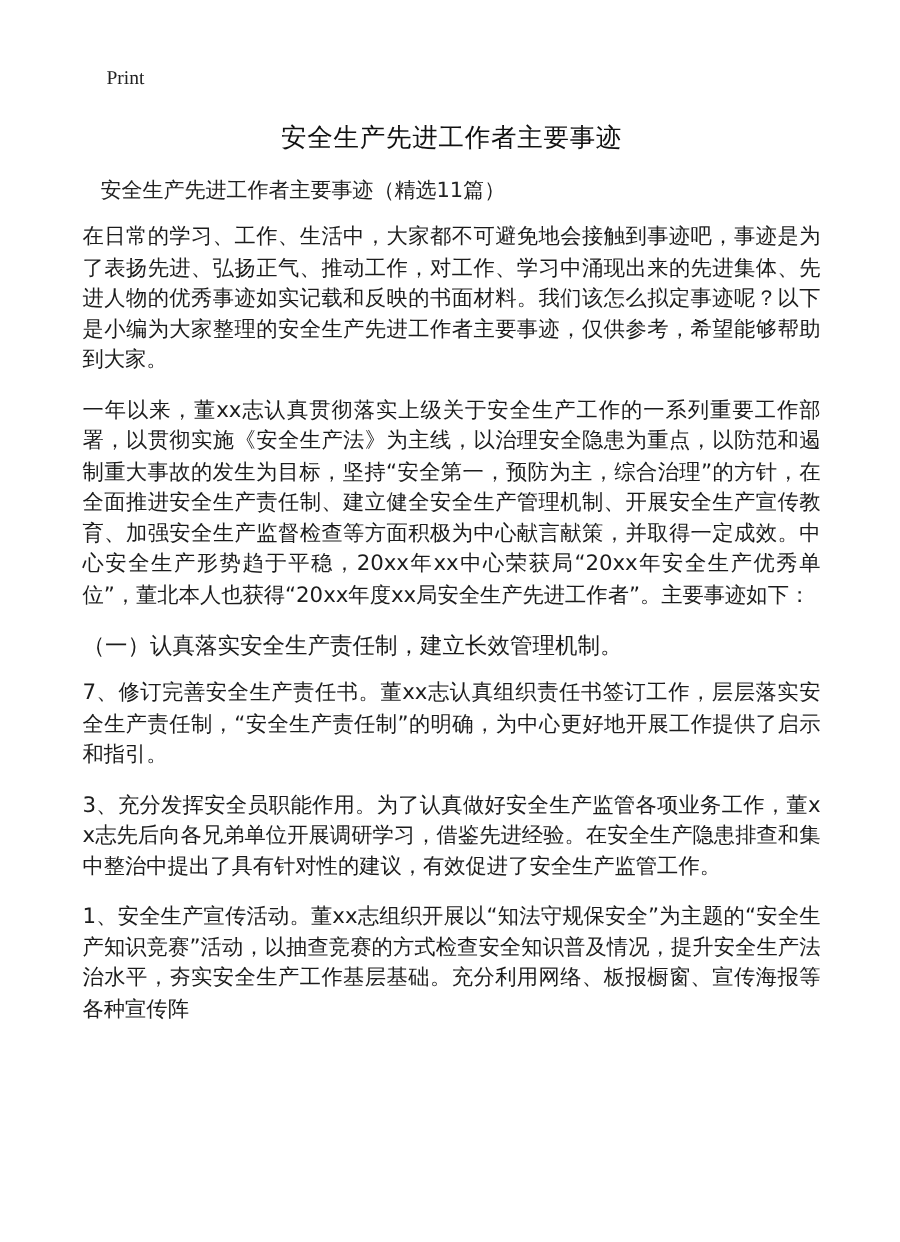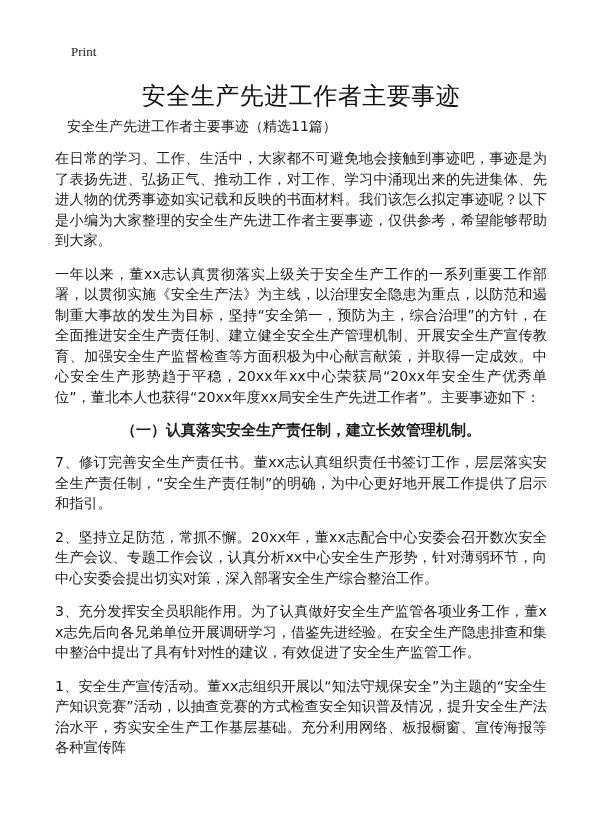--- a/index.html
+++ b/index.html
@@ -1,35 +1,34 @@
 <!DOCTYPE html>
 <html><head>
   <meta charset="utf-8">
   <style>
     html, body { margin: 0; padding: 0; background: #ffffff; }
     body { width: 600px; height: 828px; overflow: hidden; position: relative; color: #1a1a1a; }
     .page { position: absolute; left: 55px; top: 0; width: 492px; }
     .print { position: absolute; top: 44px; left: 16px; font-family: "Liberation Serif", serif; font-size: 13px; color: #222; }
-    .title { position: absolute; top: 80px; left: 0; width: 492px; text-align: center; font-family: "DejaVu Sans", sans-serif; font-size: 24px; font-weight: normal; color: #111; margin: 0; letter-spacing: 0.5px; }
+    .title { position: absolute; top: 80px; left: 0; width: 492px; text-align: center; font-family: "DejaVu Sans", sans-serif; font-size: 17px; font-weight: normal; color: #111; margin: 0; letter-spacing: 0.5px; }
     .subtitle { position: absolute; top: 118px; left: 12px; font-family: "DejaVu Sans", sans-serif; font-size: 14px; color: #222; }
     .body { position: absolute; top: 148px; left: 0; width: 492px; font-family: "DejaVu Sans", sans-serif; font-size: 14.2px; line-height: 20.5px; color: #1c1c1c; }
     .body p { margin: 0 0 13px 0; text-align: justify; text-align-last: left; word-break: break-all; }
     .body h3 { margin: 0 0 14px 0; font-size: 14.5px; font-weight: bold; line-height: 20px; }
-    .body h4 { margin: 0 0 12px 0; font-size: 15px; font-weight: bold; line-height: 20px; text-align: center; }
+    .body h4 { margin: 0 0 12px 0; font-size: 15px; font-weight: normal; line-height: 20px; }
   </style>
 </head>
 <body>
 
 <div class="page">
   <div class="print">Print</div>
   <h1 class="title">安全生产先进工作者主要事迹</h1>
   <div class="subtitle">安全生产先进工作者主要事迹（精选11篇）</div>
 
   <div class="body">
     <p>在日常的学习、工作、生活中，大家都不可避免地会接触到事迹吧，事迹是为了表扬先进、弘扬正气、推动工作，对工作、学习中涌现出来的先进集体、先进人物的优秀事迹如实记载和反映的书面材料。我们该怎么拟定事迹呢？以下是小编为大家整理的安全生产先进工作者主要事迹，仅供参考，希望能够帮助到大家。</p>
     <p>一年以来，董xx志认真贯彻落实上级关于安全生产工作的一系列重要工作部署，以贯彻实施《安全生产法》为主线，以治理安全隐患为重点，以防范和遏制重大事故的发生为目标，坚持“安全第一，预防为主，综合治理”的方针，在全面推进安全生产责任制、建立健全安全生产管理机制、开展安全生产宣传教育、加强安全生产监督检查等方面积极为中心献言献策，并取得一定成效。中心安全生产形势趋于平稳，20xx年xx中心荣获局“20xx年安全生产优秀单位”，董北本人也获得“20xx年度xx局安全生产先进工作者”。主要事迹如下：</p>
     <h4>（一）认真落实安全生产责任制，建立长效管理机制。</h4>
     <p>7、修订完善安全生产责任书。董xx志认真组织责任书签订工作，层层落实安全生产责任制，“安全生产责任制”的明确，为中心更好地开展工作提供了启示和指引。</p>
-    <p>2、坚持立足防范，常抓不懈。20xx年，董xx志配合中心安委会召开数次安全生产会议、专题工作会议，认真分析xx中心安全生产形势，针对薄弱环节，向中心安委会提出切实对策，深入部署安全生产综合整治工作。</p>
     <p>3、充分发挥安全员职能作用。为了认真做好安全生产监管各项业务工作，董xx志先后向各兄弟单位开展调研学习，借鉴先进经验。在安全生产隐患排查和集中整治中提出了具有针对性的建议，有效促进了安全生产监管工作。</p>
     <p>1、安全生产宣传活动。董xx志组织开展以“知法守规保安全”为主题的“安全生产知识竞赛”活动，以抽查竞赛的方式检查安全知识普及情况，提升安全生产法治水平，夯实安全生产工作基层基础。充分利用网络、板报橱窗、宣传海报等各种宣传阵</p>
   </div>
 </div>
 
 </body></html>

